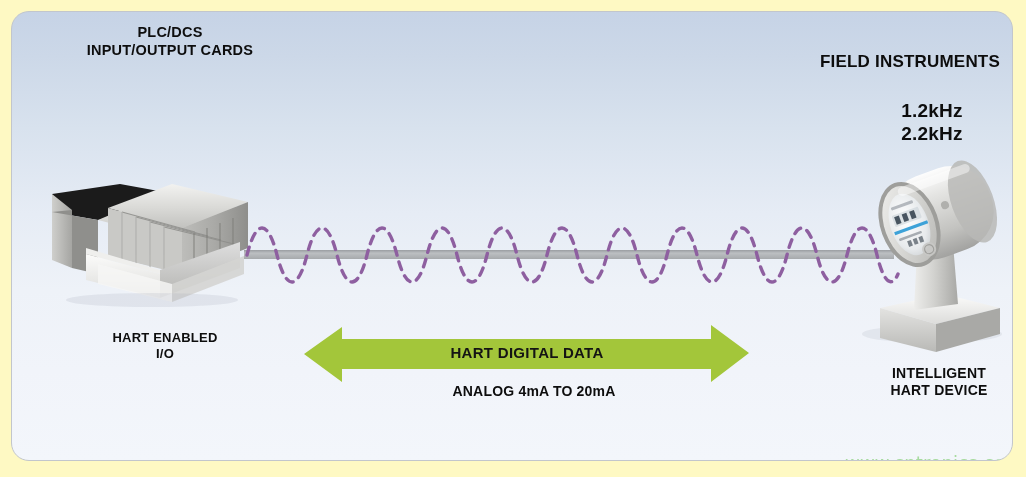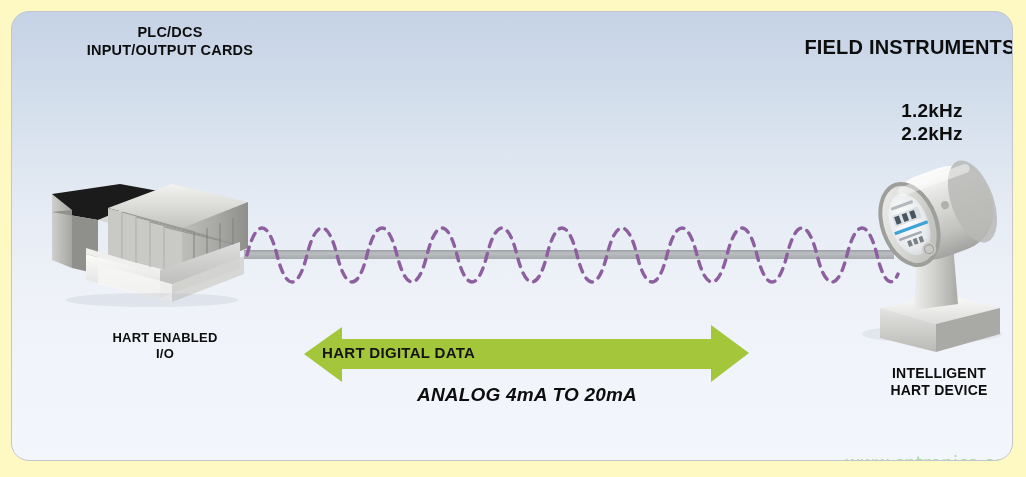--- a/index.html
+++ b/index.html
@@ -43,29 +43,30 @@
   .lbl {
     position: absolute;
     color: #0d0d0d;
     font-weight: bold;
     letter-spacing: 0.2px;
     line-height: 1.22;
     white-space: pre-line;
     text-align: center;
   }
   #lbl-plc      { left: 38px;  top: 12px;  width: 240px; font-size: 14.5px; }
-  #lbl-field    { left: 788px; top: 23px;  width: 220px; font-size: 20px; }
+  #lbl-field    { left: 788px; top: 40px;  width: 220px; font-size: 17px; }
   #lbl-freq     { left: 840px; top: 87px;  width: 160px; font-size: 19px; }
   #lbl-hartio   { left: 48px;  top: 318px; width: 210px; font-size: 13px; }
   #lbl-intell   { left: 832px; top: 353px; width: 190px; font-size: 14px; }
-  #lbl-analog   { left: 310px; top: 371px; width: 410px; font-size: 19px; font-style: italic; }
+  #lbl-analog   { left: 317px; top: 371px; width: 410px; font-size: 14px; }
   #lbl-iodev    { left: 310px; top: 427px; width: 410px; font-size: 14.5px; }
   #lbl-arrowtxt {
     position: absolute;
     left: 310px; top: 332px; width: 410px;
+    text-align: center;
     font-size: 15px;
     font-weight: bold;
     color: #141414;
     letter-spacing: 0.3px;
   }
 
   
   #watermark {
     position: absolute;
     left: 833px;

